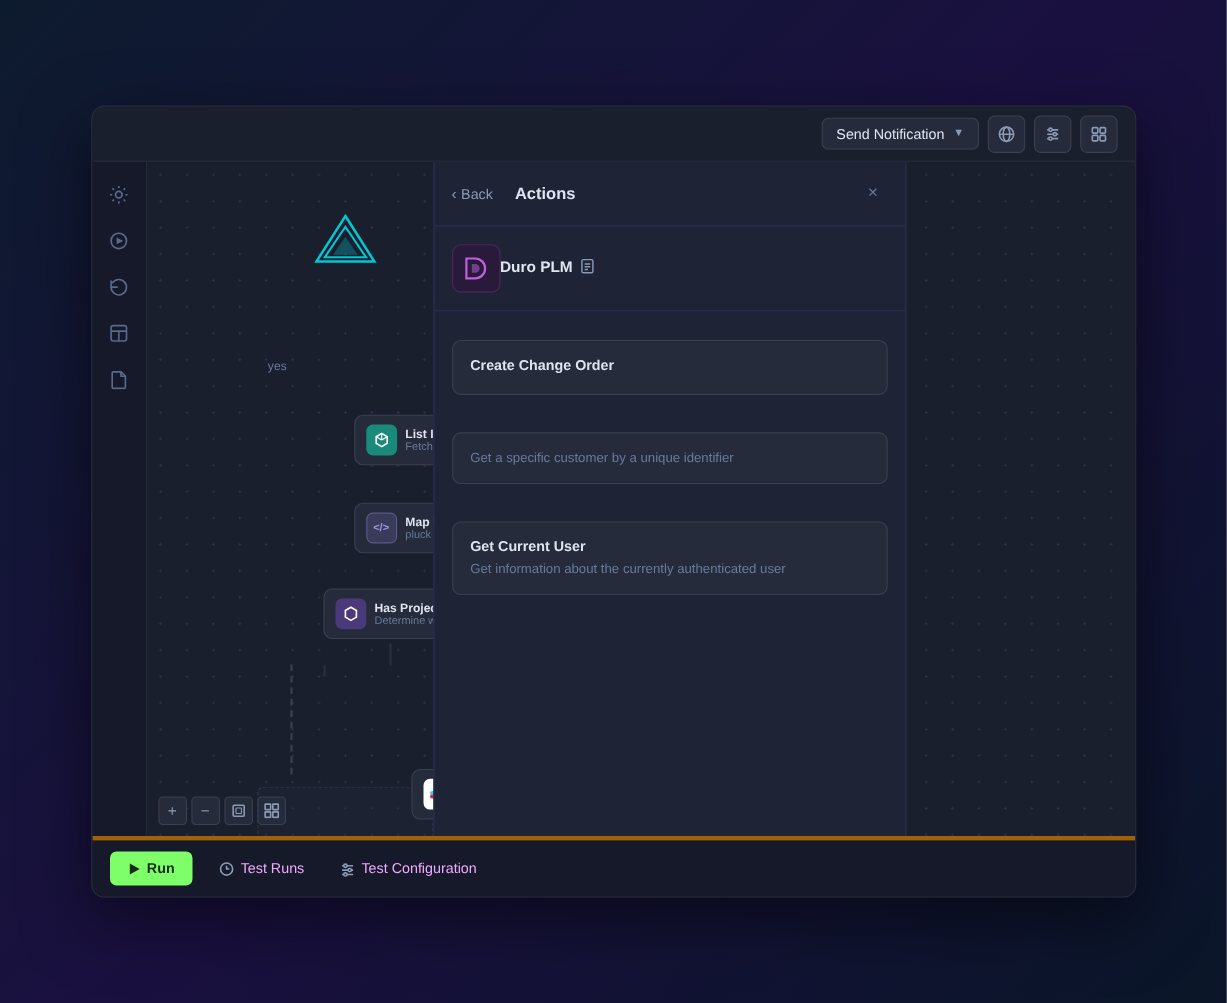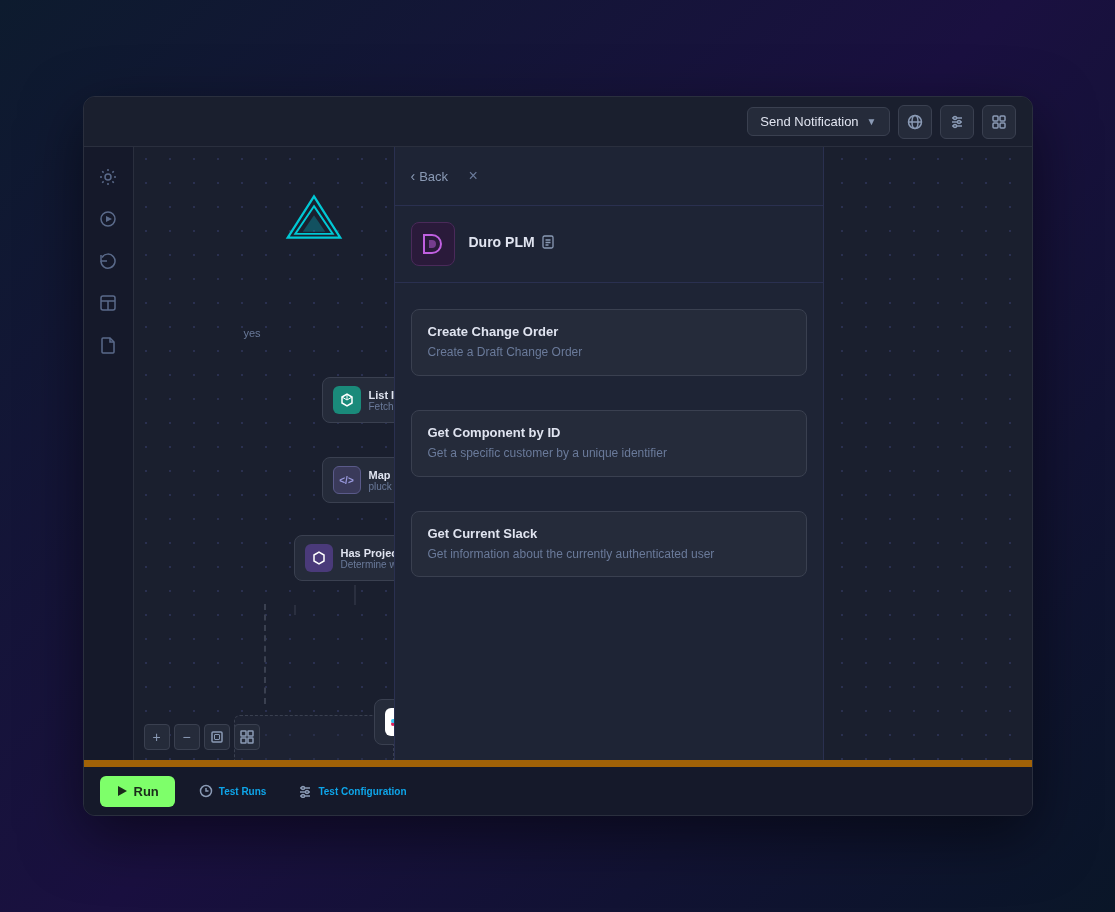--- a/index.html
+++ b/index.html
@@ -206,21 +206,21 @@
       height: 60px;
       border: 1px dashed #3a4050;
       border-radius: 6px;
       background: rgba(37, 43, 58, 0.3);
     }
 
     
     .bottom-toolbar {
       height: 55px;
       background: #15192a;
-      border-top: 7px solid #a16207;
+      border-top: 4px solid #a16207;
       display: flex;
       align-items: center;
       padding: 0 16px;
       gap: 16px;
     }
 
     .run-button {
       display: flex;
       align-items: center;
       gap: 6px;
@@ -233,26 +233,25 @@
       font-weight: 600;
       color: #1a2a1a;
     }
 
     .toolbar-btn {
       display: flex;
       align-items: center;
       gap: 6px;
       background: transparent;
       border: none;
-      color: #0ea5e9;
-      font-size: 10px;
+      color: #f0abfc;
+      font-size: 13px;
       cursor: pointer;
       padding: 6px 8px;
       border-radius: 6px;
-      font-weight: bold;
     }
 
     
     .zoom-controls {
       position: absolute;
       bottom: 10px;
       left: 10px;
       display: flex;
       gap: 4px;
     }
@@ -316,21 +315,20 @@
       border-radius: 4px;
       cursor: pointer;
       color: #6a7a9a;
       font-size: 16px;
     }
 
     
     .integration-header {
       display: flex;
       align-items: center;
-      gap: 14px;
       padding: 16px 16px;
       border-bottom: 1px solid #2a3050;
     }
 
     .integration-logo {
       width: 44px;
       height: 44px;
       background: #2a1a3a;
       border: 1px solid #4a2a5a;
       border-radius: 8px;
@@ -613,20 +611,21 @@
         </div>
       </div>
 
       <div class="actions-panel">
 
         <div class="panel-header">
           <div class="back-btn">
             <span class="back-chevron">‹</span>
             <span>Back</span>
           </div>
+          <span style="color:#e0e4f0; font-size:15px; font-weight:600; flex:1; text-align:left; margin-left:8px;">Actions</span>
           <div class="panel-close">
             <span>×</span>
           </div>
         </div>
 
         <div class="integration-header">
           <div class="integration-logo">
             <svg width="26" height="26" viewBox="0 0 26 26" fill="none">
               <path d="M4 4h8a9 9 0 0 1 9 9 9 9 0 0 1-9 9H4V4z" fill="none" stroke="#c060e0" stroke-width="2"></path>
               <path d="M9 9h3a4 4 0 0 1 0 8H9V9z" fill="#c060e0" opacity="0.5"></path>
@@ -642,28 +641,26 @@
                 <line x1="4.5" y1="10" x2="7.5" y2="10" stroke="#8a9ab5" stroke-width="1.3"></line>
               </svg>
             </div>
           </div>
         </div>
 
 
         <div class="actions-list">
           <div class="action-item">
             <div class="action-item-title">Create Change Order</div>
-            <div class="action-item-desc">Create a Draft Change Order</div>
           </div>
           <div class="action-item">
-            <div class="action-item-title">Get Component by ID</div>
             <div class="action-item-desc">Get a specific customer by a unique identifier</div>
           </div>
           <div class="action-item">
-            <div class="action-item-title">Get Current Slack</div>
+            <div class="action-item-title">Get Current User</div>
             <div class="action-item-desc">Get information about the currently authenticated user</div>
           </div>
         </div>
       </div>
 
       <div class="zoom-controls">
         <div class="zoom-btn">
           <span>+</span>
         </div>
         <div class="zoom-btn">

